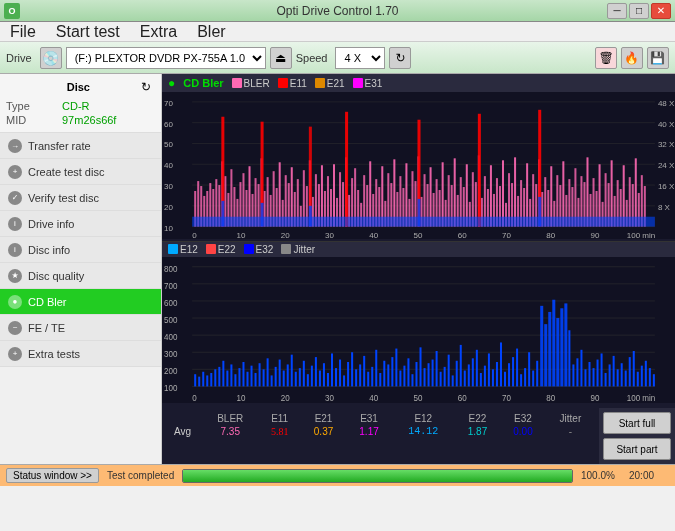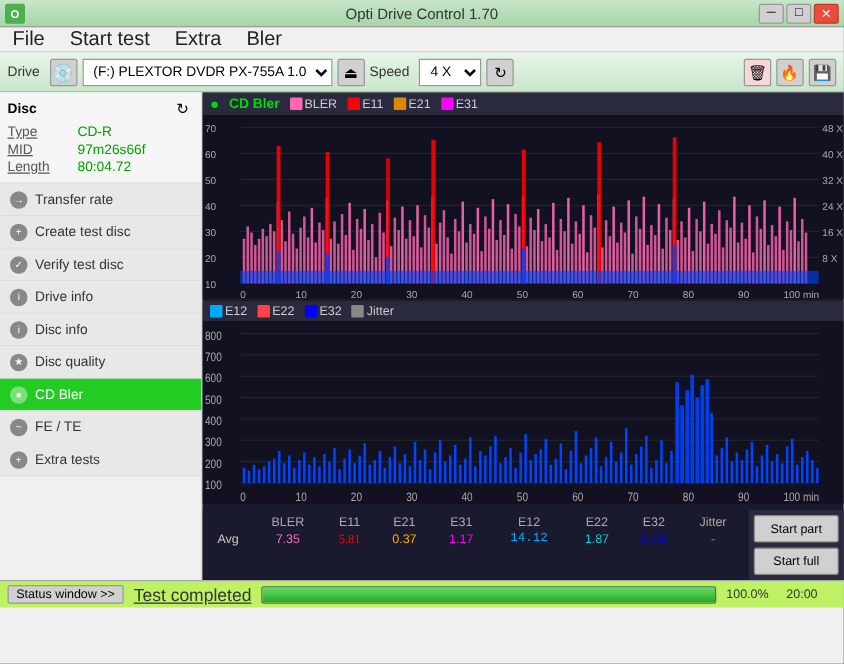--- a/index.html
+++ b/index.html
@@ -144,30 +144,31 @@
       flex-direction: column;
     }
     #disc-panel {
       padding: 4px 6px;
       background: #f5f5f5;
       border-bottom: 1px solid #ddd;
     }
     #disc-panel-header {
       display: flex;
       align-items: center;
-      justify-content: space-between;
+      justify-content: flex-end;
       margin-bottom: 4px;
+      gap: 47px;
     }
     .disc-row {
       display: flex;
       gap: 4px;
       margin-bottom: 2px;
       font-size: 11px;
     }
-    .disc-label { color: #555; width: 52px; text-decoration: underline; }
+    .disc-label { color: #555; width: 52px; }
     .disc-value { color: #00a000; font-weight: 500; }
     .label-input {
       width: 90px;
       height: 16px;
       border: 1px solid #999;
       background: white;
       font-size: 10px;
       padding: 0 2px;
     }
     .refresh-btn {
@@ -348,31 +349,30 @@
       display: flex;
       background: #1a1a2e;
     }
     #table-buttons-row .data-table-wrap {
       flex: 1;
     }
 
     
     #bottom-status {
       height: 22px;
-      background: #bef264;
+      background: #fdba74;
       border-top: 1px solid #aaa;
       display: flex;
       align-items: center;
       padding: 0 6px;
       gap: 8px;
     }
     .status-text {
-      font-size: 14px;
+      font-size: 10px;
       color: #333;
-      text-decoration: underline;
     }
   </style>
 </head>
 <body>
 
 <div id="title-bar">
   <div id="title-bar-left">
     <div id="title-bar-icon">
       <span style="color:white;font-size:9px;font-weight:bold;">O</span>
     </div>
@@ -419,24 +419,20 @@
         <span style="font-weight:bold;font-size:11px;">Disc</span>
         <div class="disc-icon-btn">↻</div>
       </div>
       <div class="disc-row">
         <span class="disc-label">Type</span>
         <span class="disc-value">CD-R</span>
       </div>
       <div class="disc-row">
         <span class="disc-label">MID</span>
         <span class="disc-value">97m26s66f</span>
-      </div>
-      <div class="disc-row">
-        <span class="disc-label">Length</span>
-        <span class="disc-value">80:04.72</span>
       </div>
     </div>
 
     <div class="nav-item">
       <div class="nav-icon">→</div>
       <span>Transfer rate</span>
     </div>
     <div class="nav-item">
       <div class="nav-icon">+</div>
       <span>Create test disc</span>
@@ -899,22 +895,22 @@
               <td class="e31">1.17</td>
               <td class="e12">14.12</td>
               <td class="e22">1.87</td>
               <td class="e32">0.00</td>
               <td class="jitter">-</td>
             </tr>
           </tbody>
         </table>
       </div>
       <div id="right-buttons">
+        <button class="test-btn">Start full</button>
         <button class="test-btn">Start part</button>
-        <button class="test-btn">Start full</button>
       </div>
     </div>
   </div>
 </div>
 
 <div id="bottom-status">
   <button id="status-window-btn">Status window &gt;&gt;</button>
   <span class="status-text">Test completed</span>
   <div id="progress-bar-container">
     <div id="progress-bar" style="width: 100%;"></div>

